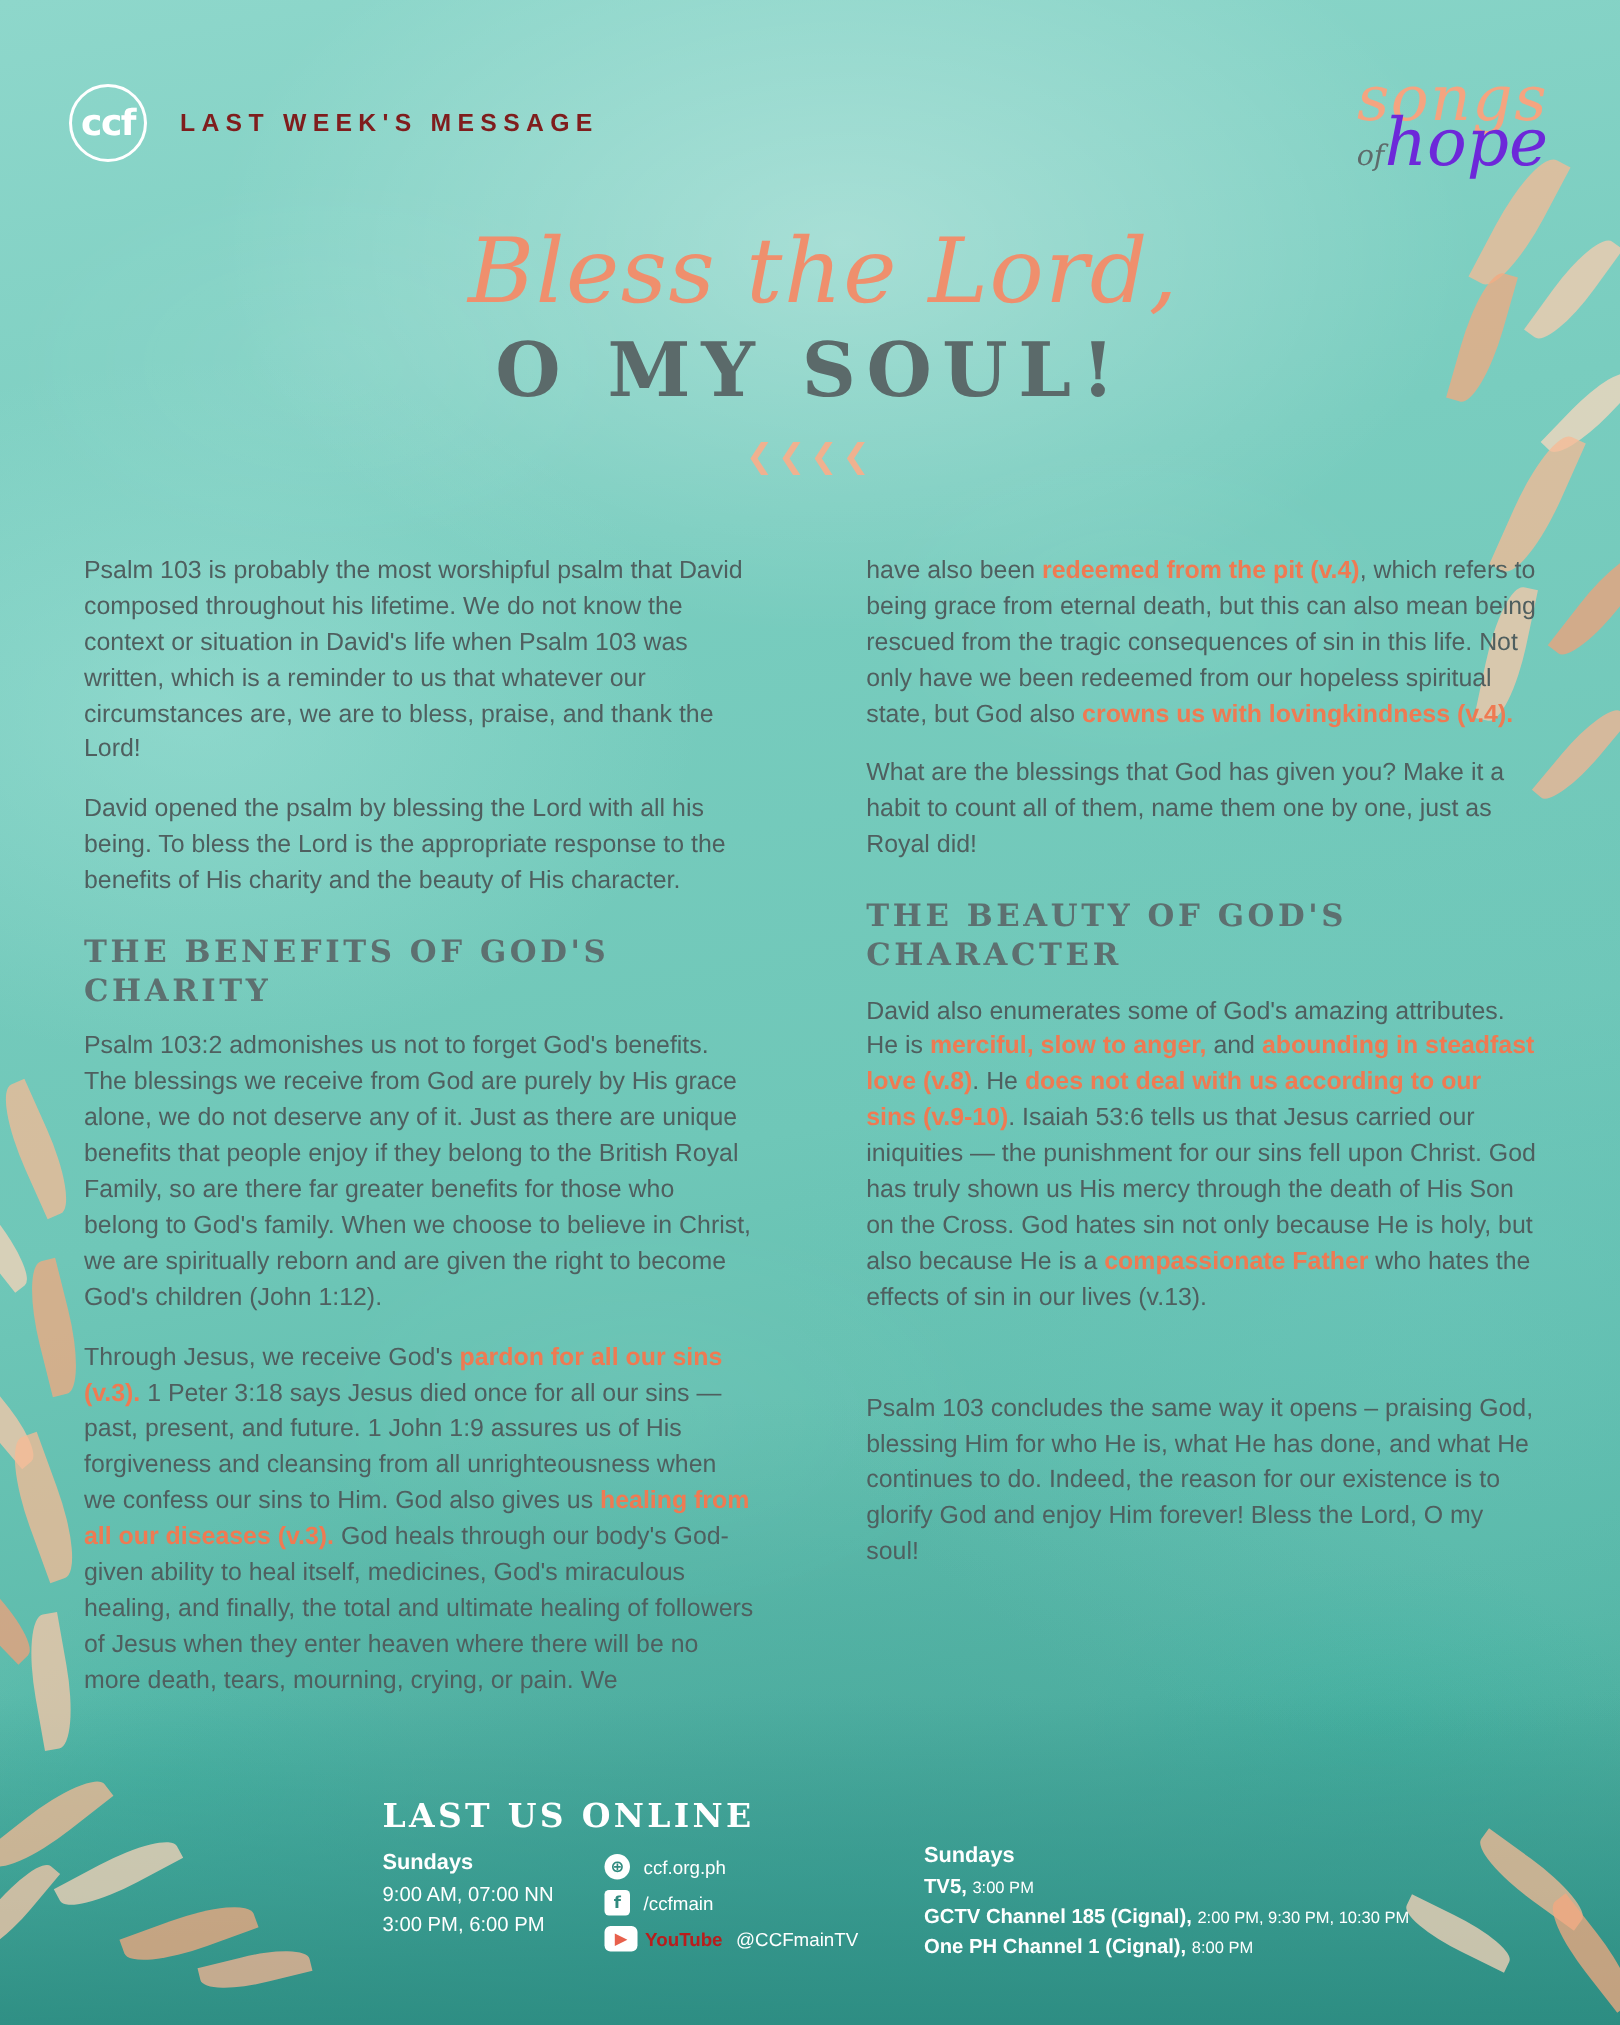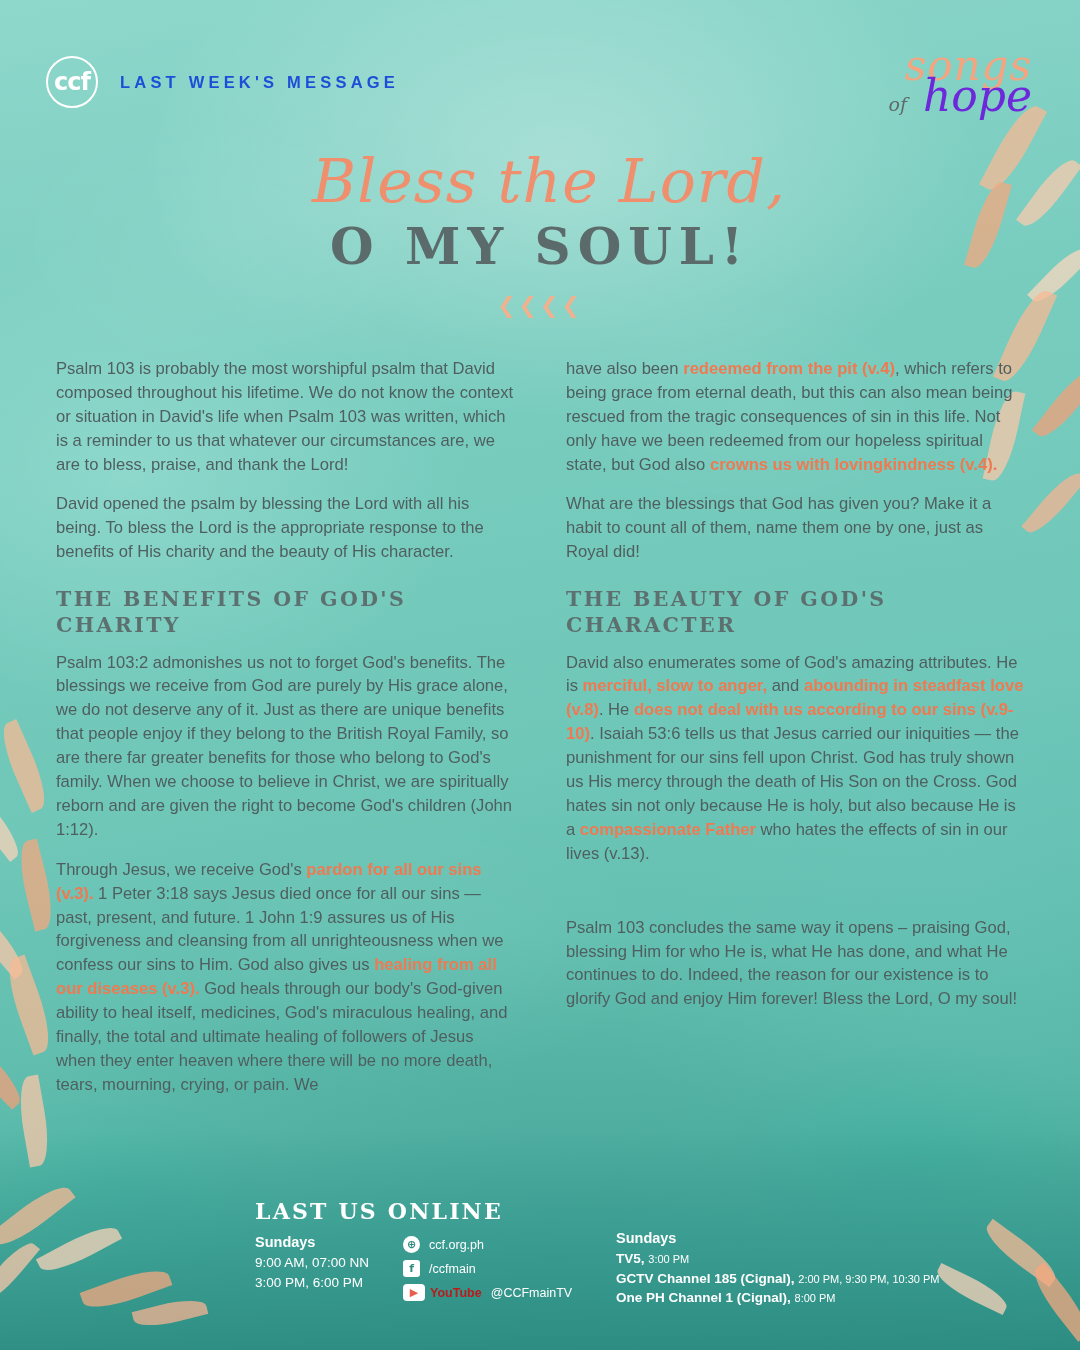--- a/index.html
+++ b/index.html
@@ -54,38 +54,38 @@
   }
   .ccf-logo {
     width: 52px; height: 52px; border-radius: 50%;
     border: 2.5px solid #ffffff;
     display: flex; align-items: center; justify-content: center;
     color: #ffffff;
     font-size: 24px; font-weight: bold; letter-spacing: -1px;
     font-family: "DejaVu Sans", sans-serif;
   }
   .header-label {
-    color: #1d4ed8;
+    color: #7f1d1d;
     font-size: 16.5px;
     letter-spacing: 4.2px;
     font-weight: bold;
     font-family: "Liberation Sans", sans-serif;
   }
 
   .songs-of-hope { position: absolute; top: 46px; right: 48px; text-align: right; }
   .soh-songs {
     font-family: "DejaVu Serif", serif;
     font-style: italic;
     font-size: 42px;
     color: #f5a480;
     line-height: 0.95;
     letter-spacing: 1px;
   }
   .soh-line2 {
-    display: flex; align-items: baseline; justify-content: flex-start; gap: 16px;
+    display: flex; align-items: baseline; justify-content: flex-start; gap: 0;
     margin-top: -10px;
   }
   .soh-of {
     font-family: "DejaVu Serif", serif;
     font-style: italic;
     font-size: 19px;
     color: #5e6b6b;
   }
   .soh-hope {
     font-family: "DejaVu Serif", serif;
@@ -124,22 +124,22 @@
     transform: translate(-50%, -50%);
     color: #f0b18f;
     font-size: 22px;
     letter-spacing: 3px;
     font-family: "DejaVu Sans", sans-serif;
   }
 
   
   .columns {
     position: absolute;
-    top: 357px; left: 56px; right: 56px;
-    display: flex; gap: 52px;
+    top: 368px; left: 56px; right: 56px;
+    display: flex; gap: 75px;
   }
   .col { width: 464px; }
   p.body {
     color: #4f5f5f;
     font-size: 16.6px;
     line-height: 1.44;
     margin-bottom: 16px;
   }
   .sec-head {
     font-family: "DejaVu Serif", serif;

